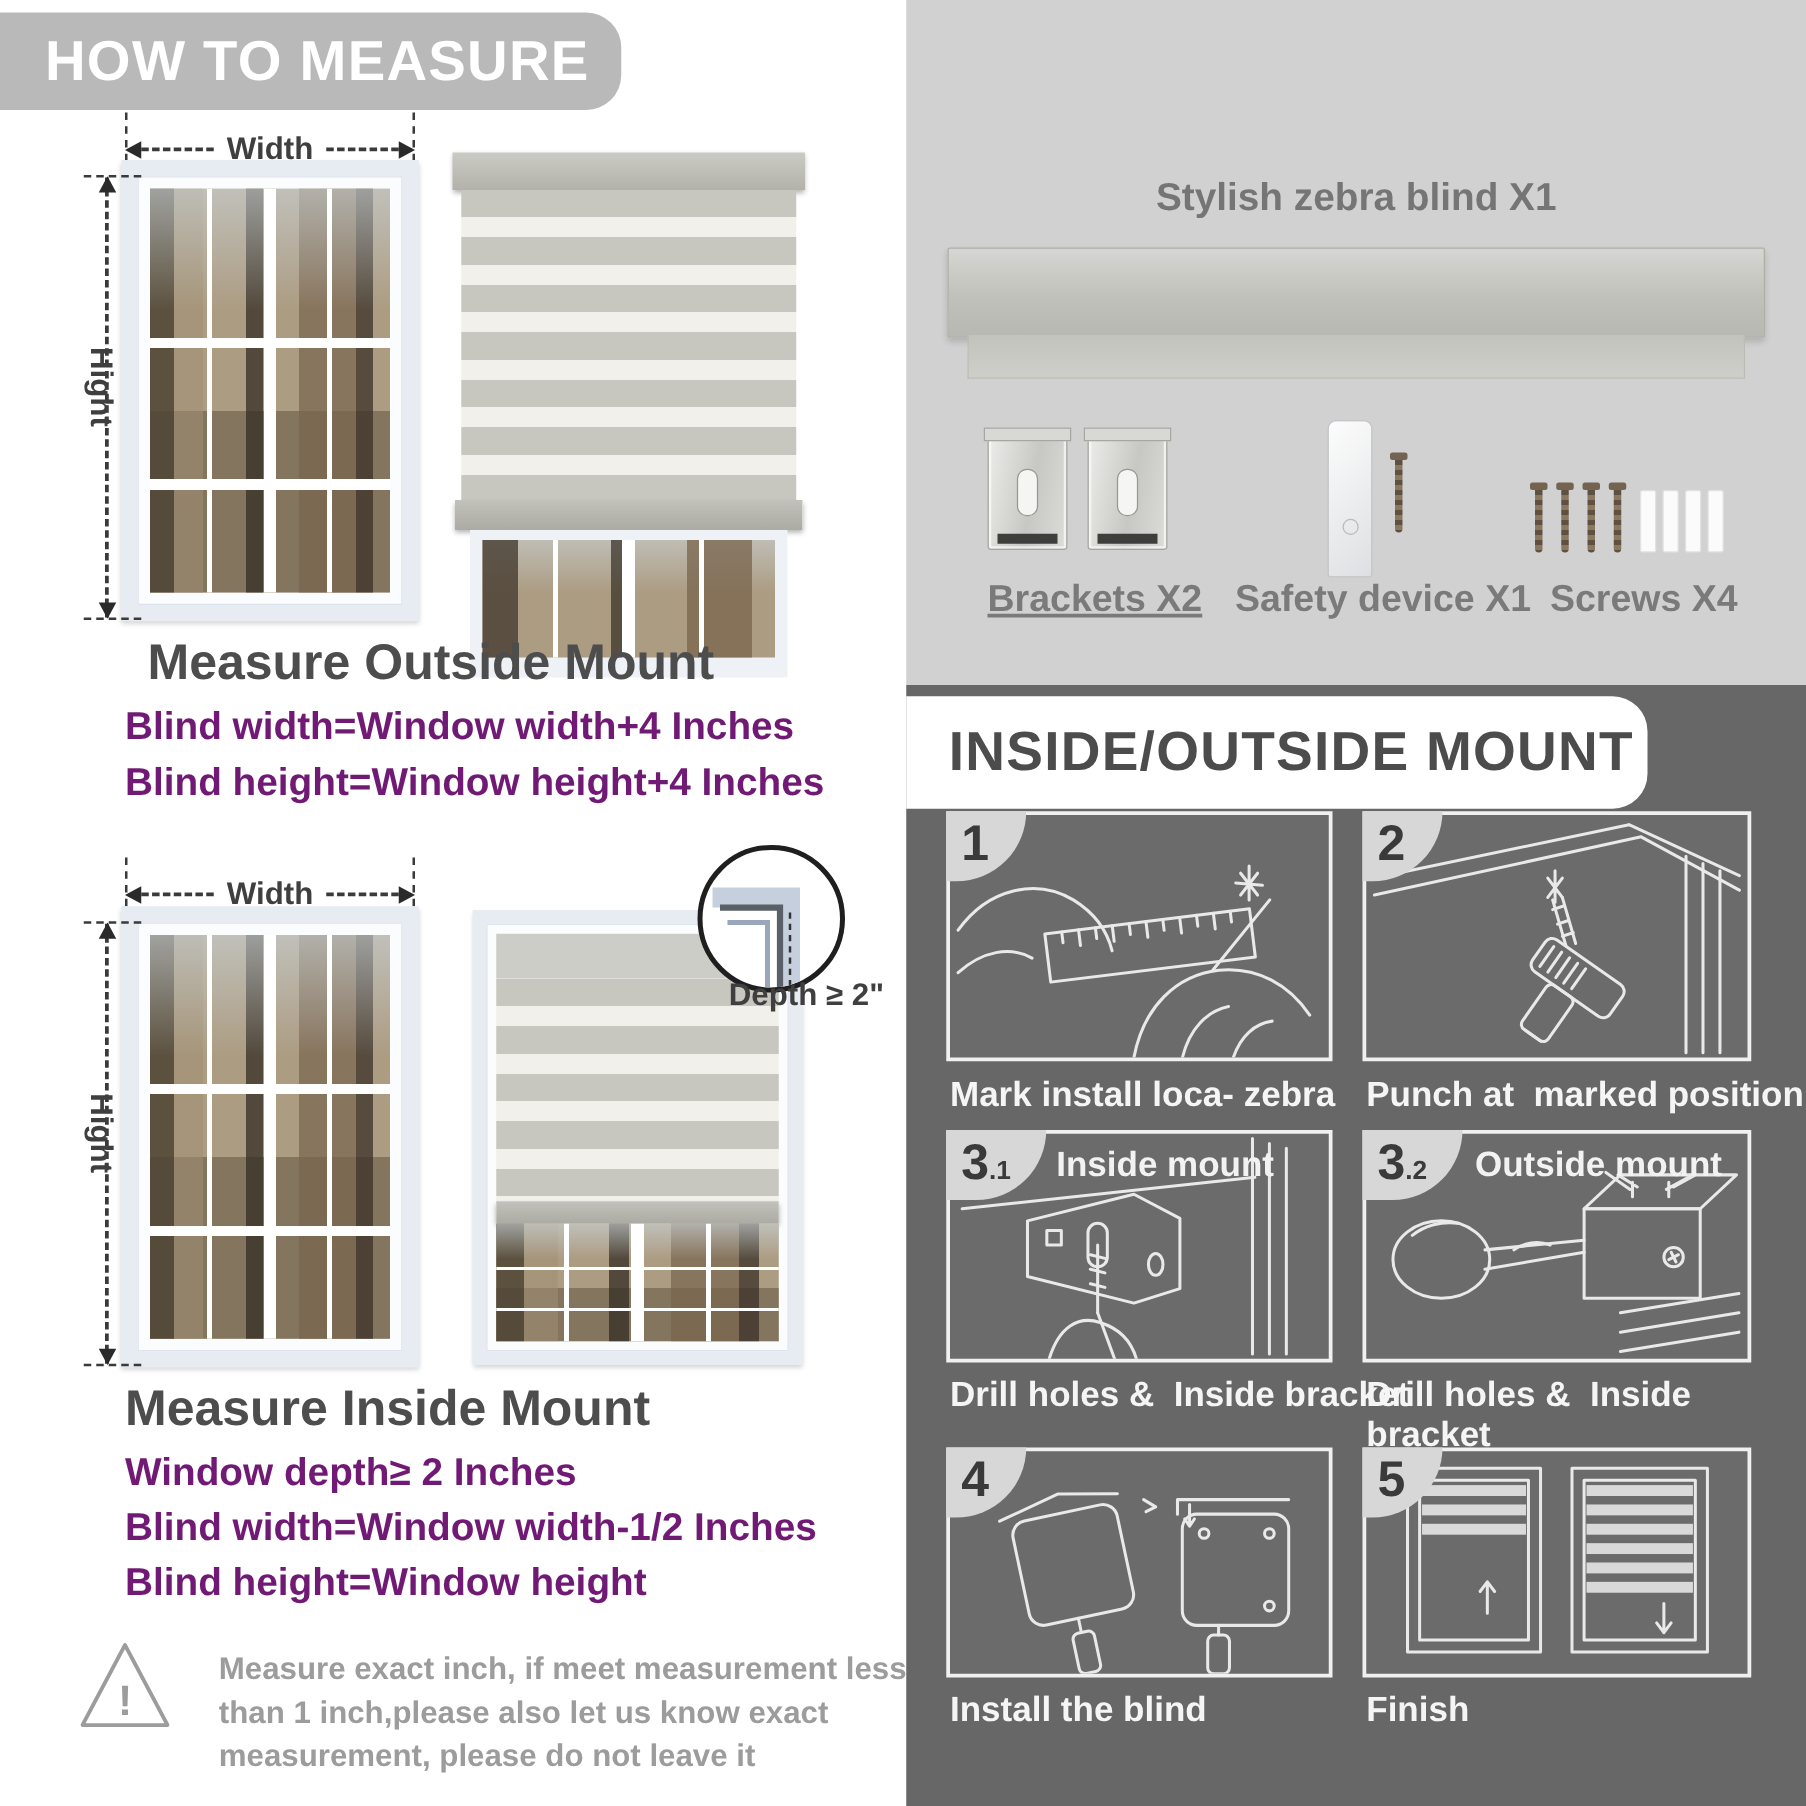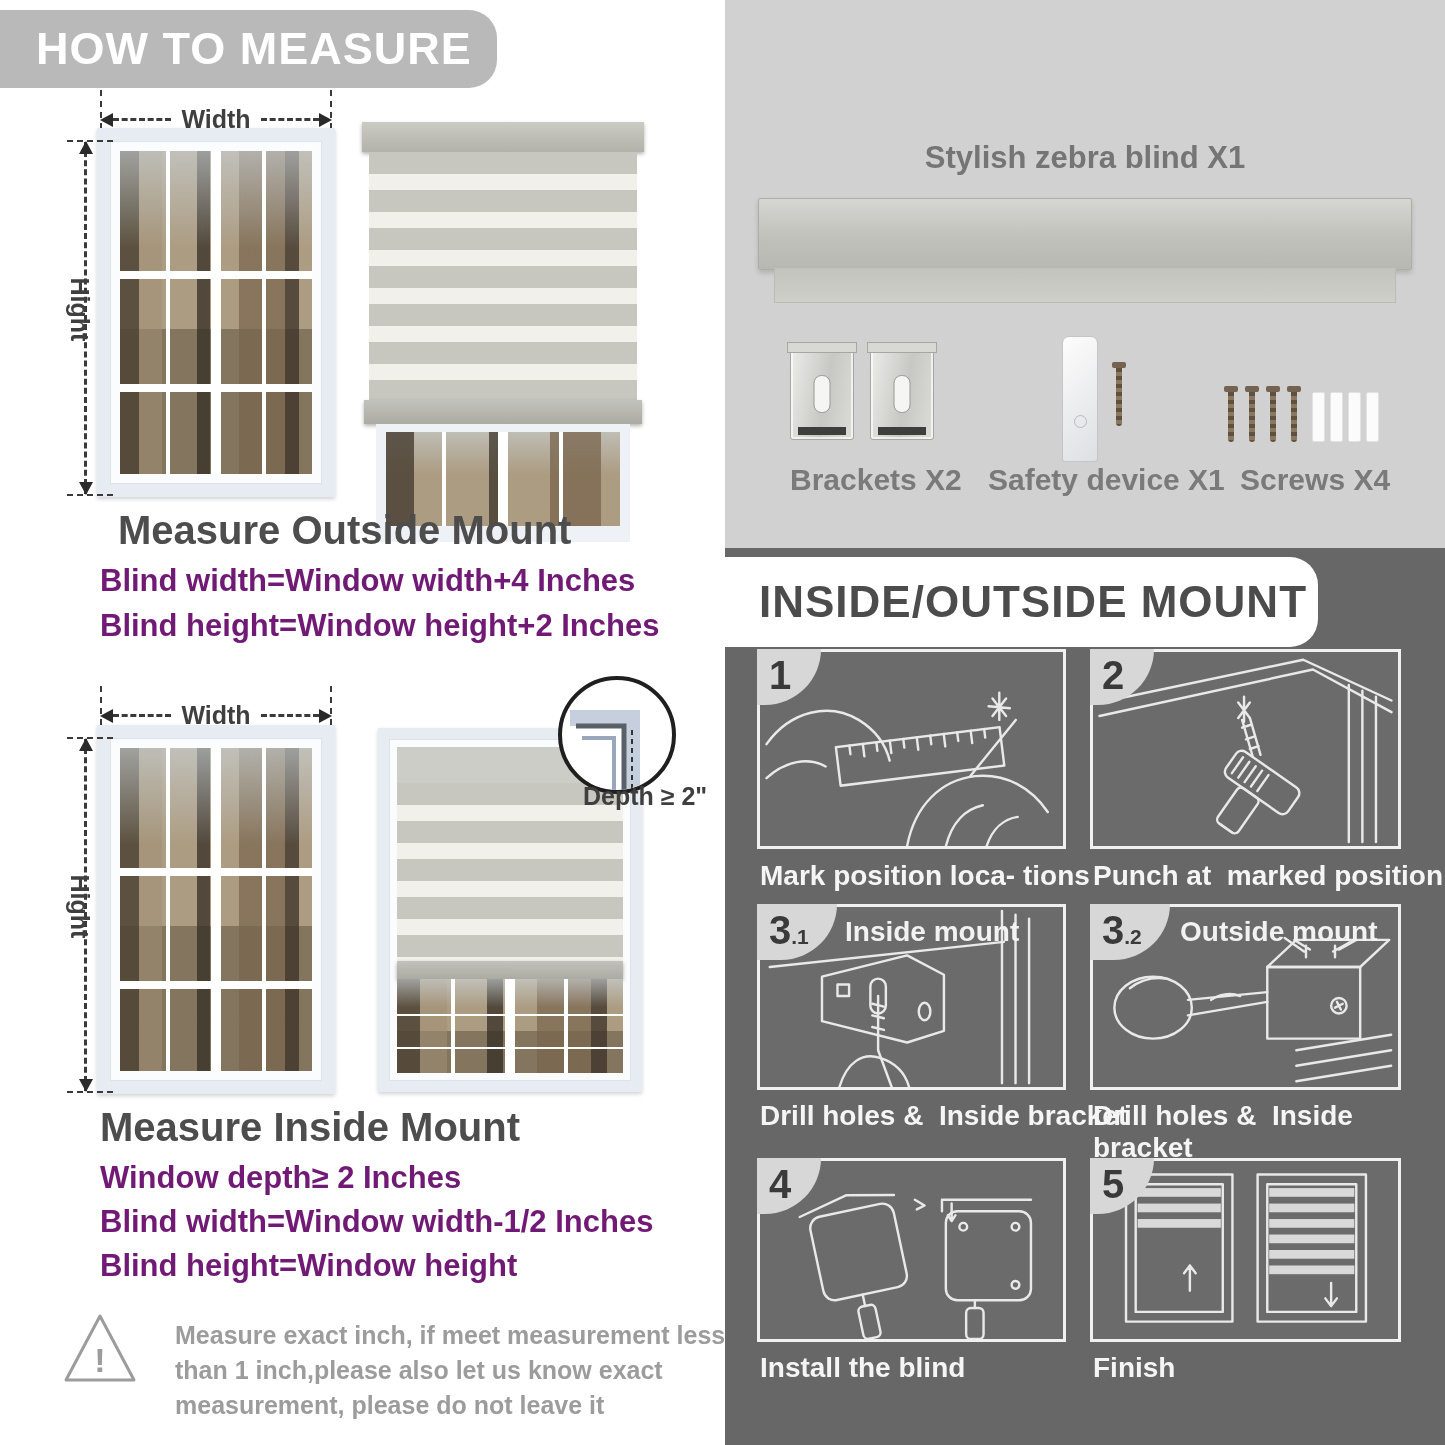--- a/index.html
+++ b/index.html
@@ -159,21 +159,21 @@
     <div class="valance" style="height:30px;"></div>
     <div class="stripes" style="height:248px;margin:0 7px;"></div>
     <div class="rail" style="height:24px;margin:0 2px;"></div>
     <div class="peek" style="height:118px;margin:0 14px;">
       <div class="peek-glass"></div>
     </div>
   </div>
 
   <div class="h2" style="left:100px;top:508px;margin-left:18px;">Measure Outside Mount</div>
   <div class="sub" style="left:100px;top:563px;">Blind width=Window width+4 Inches</div>
-  <div class="sub" style="left:100px;top:608px;">Blind height=Window height+2 Inches</div>
+  <div class="sub" style="left:100px;top:608px;">Blind height=Window height+4 Inches</div>
 
   <div class="warrow" style="left:100px;top:703px;width:232px;">
     <span class="tick tl"></span>
     <span class="ah l"></span>
     <span class="seg"></span>
     <span class="wlabel">Width</span>
     <span class="seg"></span>
     <span class="ah r"></span>
     <span class="tick tr"></span>
   </div>
@@ -243,21 +243,21 @@
 
   <div class="screw" style="left:1228px;top:392px;"></div>
   <div class="screw" style="left:1249px;top:392px;"></div>
   <div class="screw" style="left:1270px;top:392px;"></div>
   <div class="screw" style="left:1291px;top:392px;"></div>
   <div class="anchor" style="left:1312px;top:392px;"></div>
   <div class="anchor" style="left:1330px;top:392px;"></div>
   <div class="anchor" style="left:1348px;top:392px;"></div>
   <div class="anchor" style="left:1366px;top:392px;"></div>
 
-  <div class="inc-label" style="left:790px;">Brackets X2</div>
+  <div class="inc-label" style="left:790px;text-decoration:underline;">Brackets X2</div>
   <div class="inc-label" style="left:988px;">Safety device X1</div>
   <div class="inc-label" style="left:1240px;">Screws X4</div>
 
   <div class="ribbon" id="mount-header">
     <span>INSIDE/OUTSIDE MOUNT</span>
   </div>
 
   <div class="step" style="left:757px;top:649px;width:309px;height:200px;">
     <svg viewBox="0 0 309 200">
       <path class="ln" d="M5,95 C30,60 70,52 100,70 C118,81 128,96 132,112"></path>
@@ -267,21 +267,21 @@
         <path class="ln" d="M92,88 l0,9 M106,88 l0,13 M120,88 l0,9 M134,88 l0,13 M148,88 l0,9 M162,88 l0,13 M176,88 l0,9 M190,88 l0,13 M204,88 l0,9 M218,88 l0,13 M232,88 l0,9"></path>
       </g>
       <path class="ln" d="M238,48 l14,18 M252,48 l-14,18 M245,42 l0,28 M234,56 l22,2" stroke-width="2"></path>
       <path class="ln" d="M262,70 L215,128"></path>
       <path class="ln" d="M150,200 C158,158 185,132 220,128 C252,125 278,140 295,165 M190,200 C196,176 210,162 228,158 M232,200 C238,182 250,172 264,170"></path>
     </svg>
   </div>
   <div class="badge" style="left:757px;top:649px;">
     <span>1</span><span class="bsub"></span>
   </div>
-  <div class="caption" style="left:760px;top:860px;">Mark position loca- tions</div>
+  <div class="caption" style="left:760px;top:860px;">Mark install loca- zebra</div>
 
   <div class="step" style="left:1090px;top:649px;width:311px;height:200px;">
     <svg viewBox="0 0 311 200">
       <path class="ln" d="M5,52 L215,8 M5,66 L225,18 M225,18 L306,62 M215,8 L306,50"></path>
       <path class="ln" d="M262,34 L262,196 M276,40 L276,196 M290,46 L290,196"></path>
       <path class="ln" d="M148,52 l12,16 M160,52 l-12,16 M154,46 l0,26" stroke-width="2"></path>
       <path class="ln" d="M152,70 L163,108 M160,68 L171,106 M152,78 l9,-3 M156,90 l9,-3 M160,100 l9,-3"></path>
       <g transform="rotate(35 170 140)">
         <rect class="ln" x="130" y="118" width="78" height="32" rx="7"></rect>
         <path class="ln" d="M138,124 l0,20 M146,124 l0,20 M154,124 l0,20 M162,124 l0,20 M170,124 l0,20"></path>

